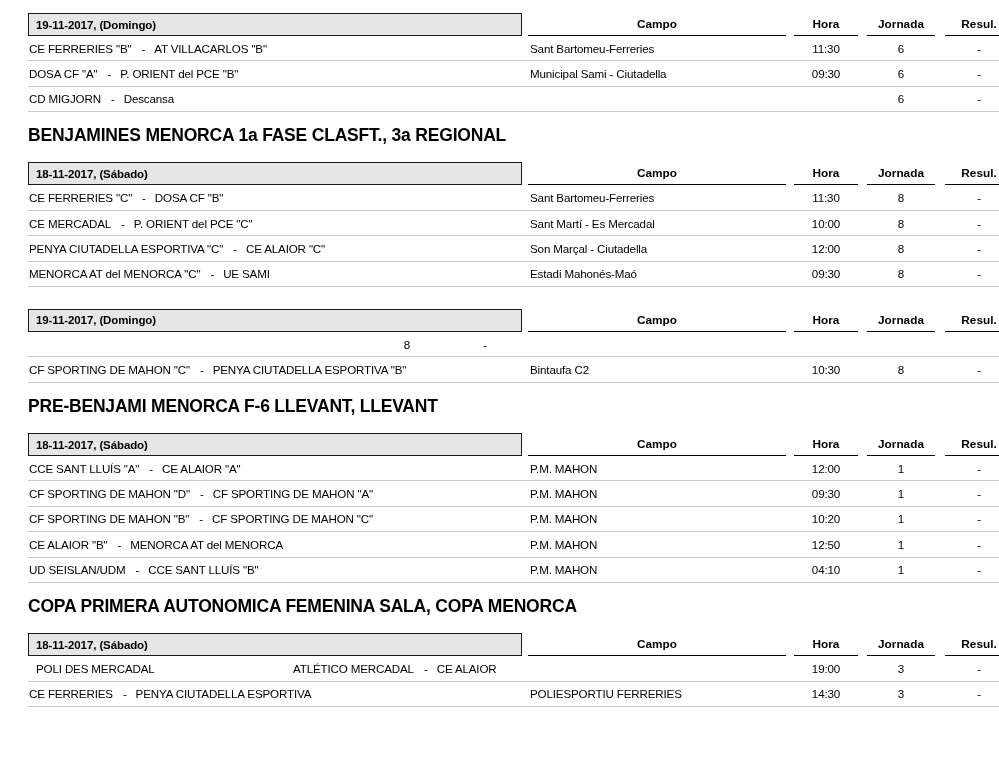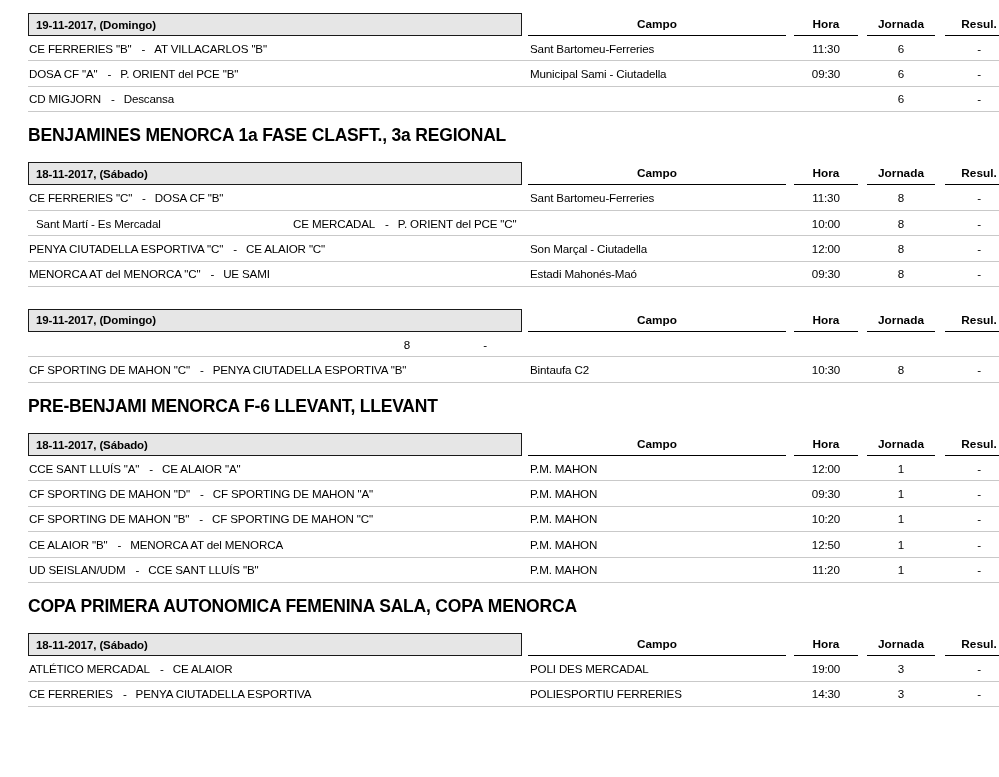--- a/index.html
+++ b/index.html
@@ -165,22 +165,22 @@
           </div>
           <div class="rows">
             <div class="row">
               <div class="cell c-match"><span>CE FERRERIES "C"</span><span class="match-sep">-</span><span>DOSA CF "B"</span></div>
               <div class="cell c-campo">Sant Bartomeu-Ferreries</div>
               <div class="cell c-hora">11:30</div>
               <div class="cell c-jornada">8</div>
               <div class="cell c-resul">-</div>
             </div>
             <div class="row">
+              <div class="cell c-match"><span>CE MERCADAL</span><span class="match-sep">-</span><span>P. ORIENT del PCE "C"</span></div>
               <div class="cell c-campo">Sant Martí - Es Mercadal</div>
-              <div class="cell c-match"><span>CE MERCADAL</span><span class="match-sep">-</span><span>P. ORIENT del PCE "C"</span></div>
               <div class="cell c-hora">10:00</div>
               <div class="cell c-jornada">8</div>
               <div class="cell c-resul">-</div>
             </div>
             <div class="row">
               <div class="cell c-match"><span>PENYA CIUTADELLA ESPORTIVA "C"</span><span class="match-sep">-</span><span>CE ALAIOR "C"</span></div>
               <div class="cell c-campo">Son Marçal - Ciutadella</div>
               <div class="cell c-hora">12:00</div>
               <div class="cell c-jornada">8</div>
               <div class="cell c-resul">-</div>
@@ -255,41 +255,41 @@
             <div class="row">
               <div class="cell c-match"><span>CE ALAIOR "B"</span><span class="match-sep">-</span><span>MENORCA AT del MENORCA</span></div>
               <div class="cell c-campo">P.M. MAHON</div>
               <div class="cell c-hora">12:50</div>
               <div class="cell c-jornada">1</div>
               <div class="cell c-resul">-</div>
             </div>
             <div class="row">
               <div class="cell c-match"><span>UD SEISLAN/UDM</span><span class="match-sep">-</span><span>CCE SANT LLUÍS "B"</span></div>
               <div class="cell c-campo">P.M. MAHON</div>
-              <div class="cell c-hora">11:20</div>
+              <div class="cell c-hora">04:10</div>
               <div class="cell c-jornada">1</div>
               <div class="cell c-resul">-</div>
             </div>
           </div>
         </div>
       </div>
       <div class="section">
         <h2 class="section-title">COPA PRIMERA AUTONOMICA FEMENINA SALA, COPA MENORCA</h2>
         <div class="block">
           <div class="block-head">
             <div class="date-box">18-11-2017,  (Sábado)</div>
             <div class="col-head ch-campo">Campo</div>
             <div class="col-head ch-hora">Hora</div>
             <div class="col-head ch-jornada">Jornada</div>
             <div class="col-head ch-resul">Resul.</div>
           </div>
           <div class="rows">
             <div class="row">
+              <div class="cell c-campo">POLI DES MERCADAL</div>
               <div class="cell c-match"><span>ATLÉTICO MERCADAL</span><span class="match-sep">-</span><span>CE ALAIOR</span></div>
-              <div class="cell c-campo">POLI DES MERCADAL</div>
               <div class="cell c-hora">19:00</div>
               <div class="cell c-jornada">3</div>
               <div class="cell c-resul">-</div>
             </div>
             <div class="row">
               <div class="cell c-match"><span>CE FERRERIES</span><span class="match-sep">-</span><span>PENYA CIUTADELLA ESPORTIVA</span></div>
               <div class="cell c-campo">POLIESPORTIU FERRERIES</div>
               <div class="cell c-hora">14:30</div>
               <div class="cell c-jornada">3</div>
               <div class="cell c-resul">-</div>

